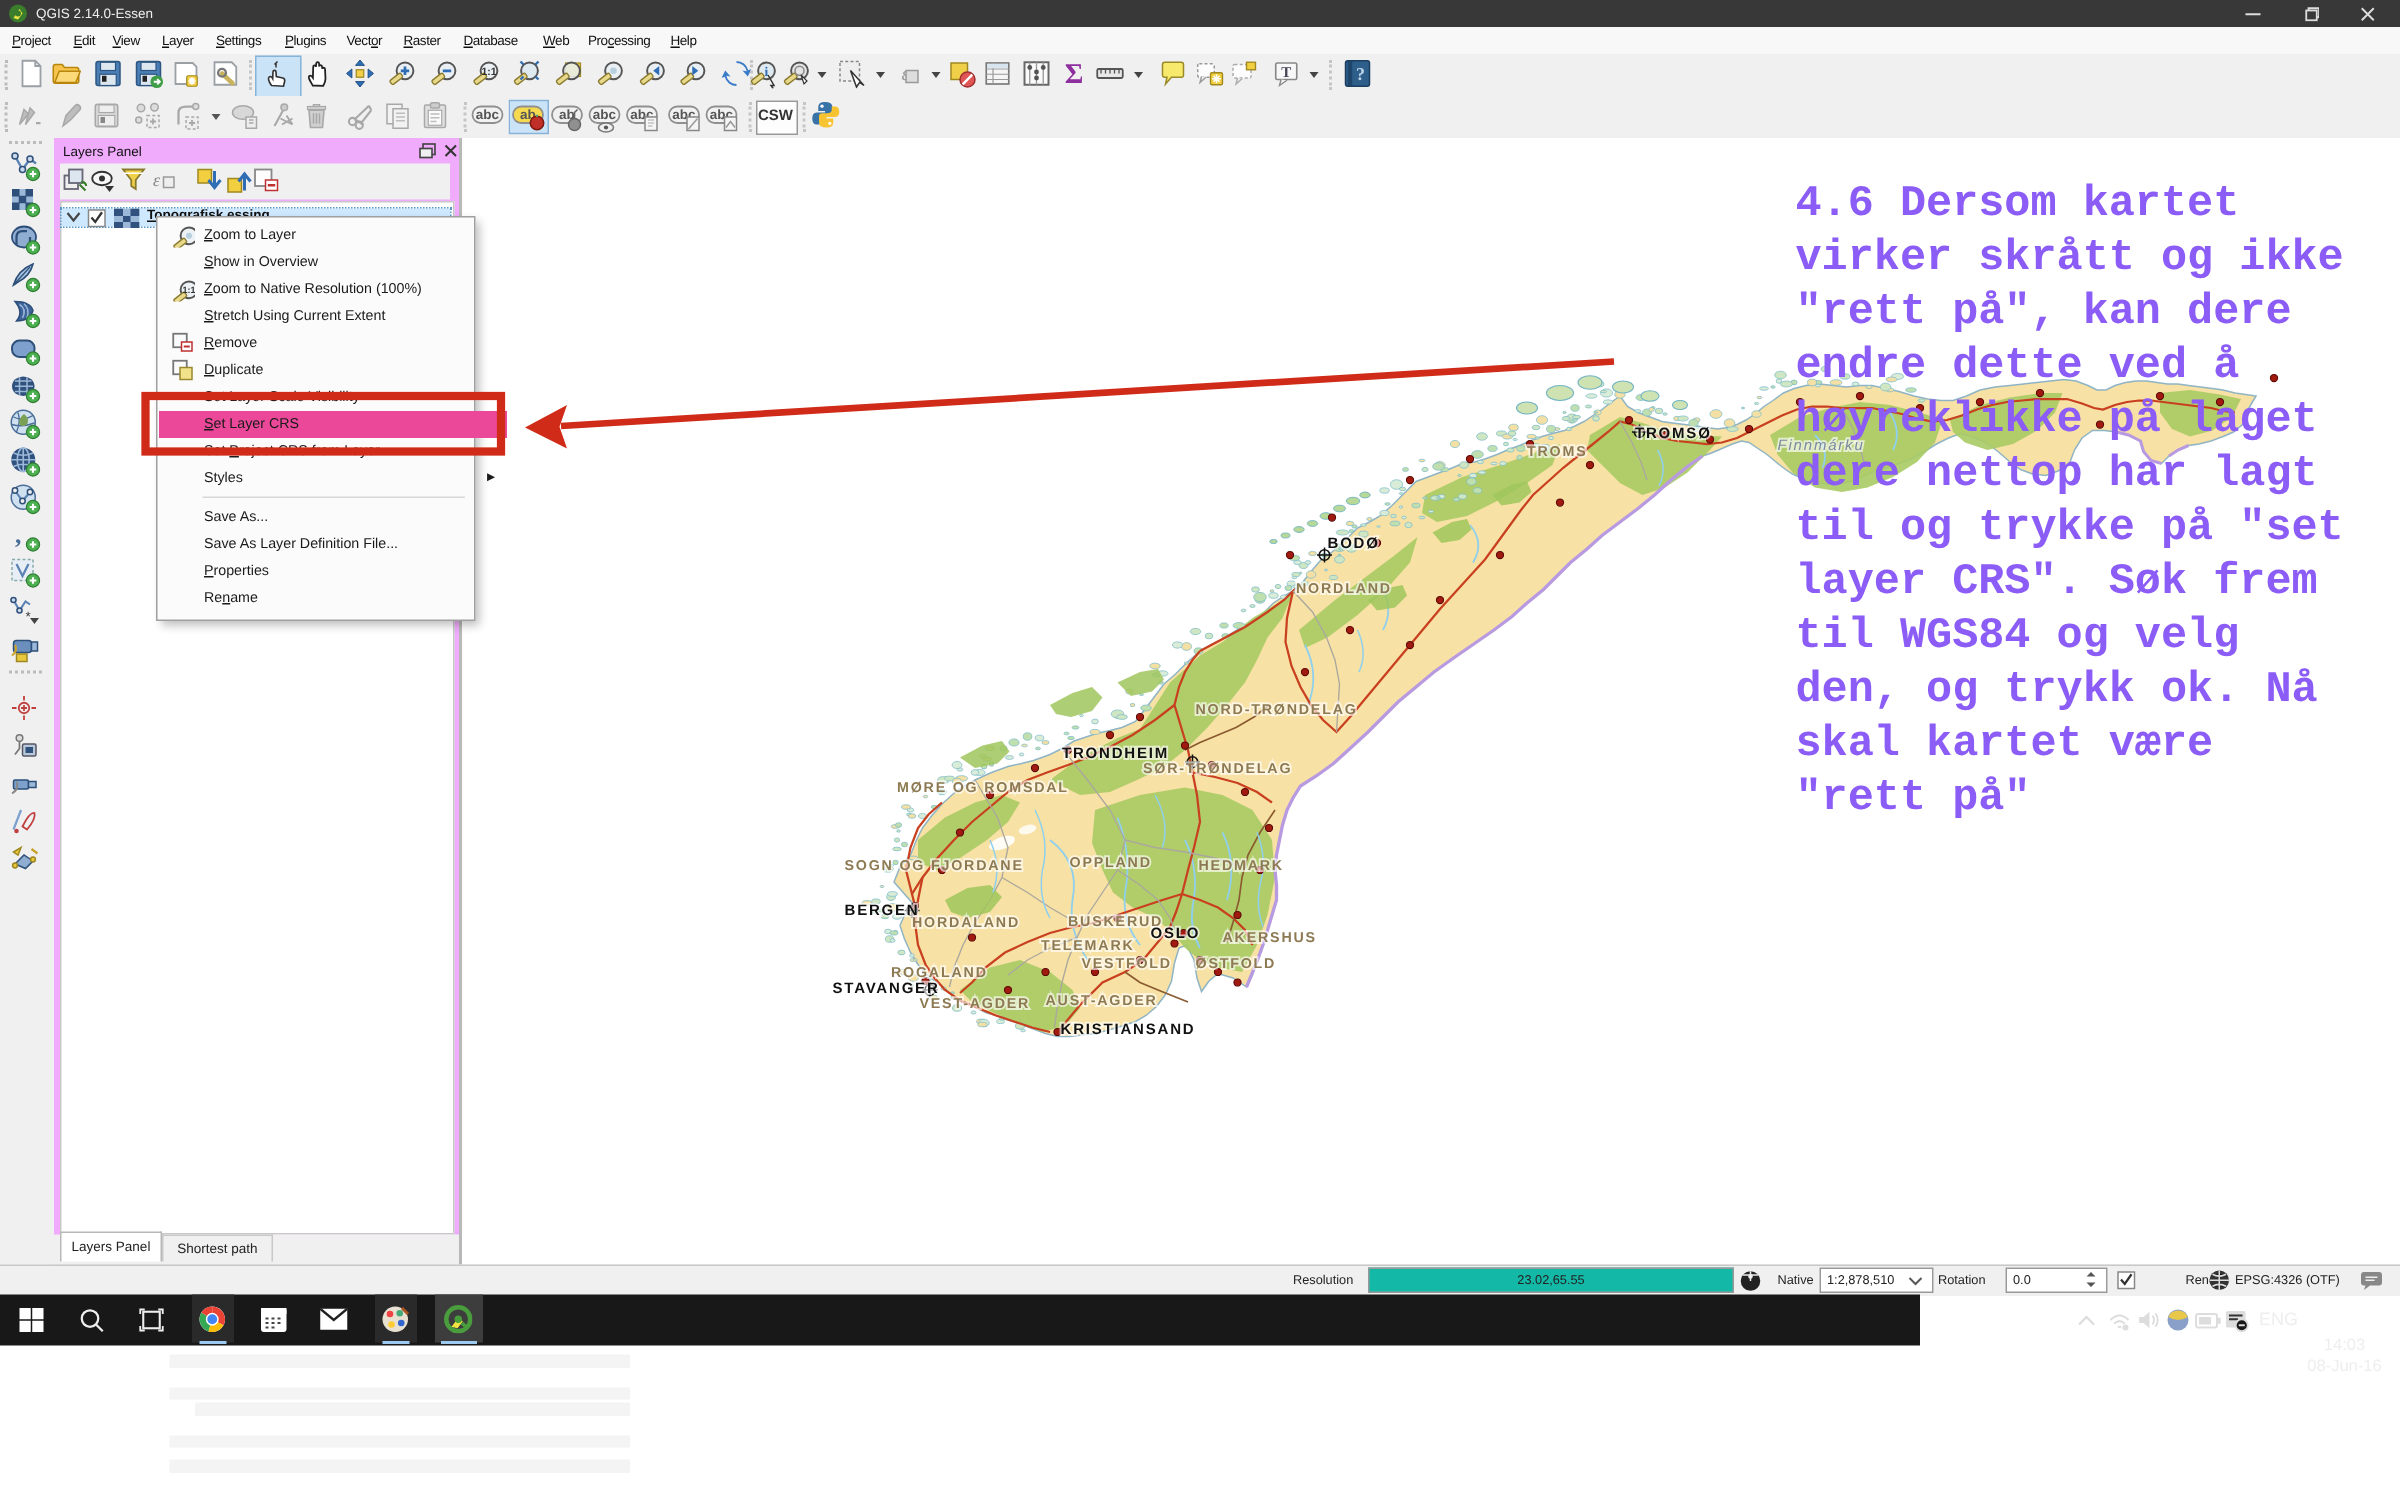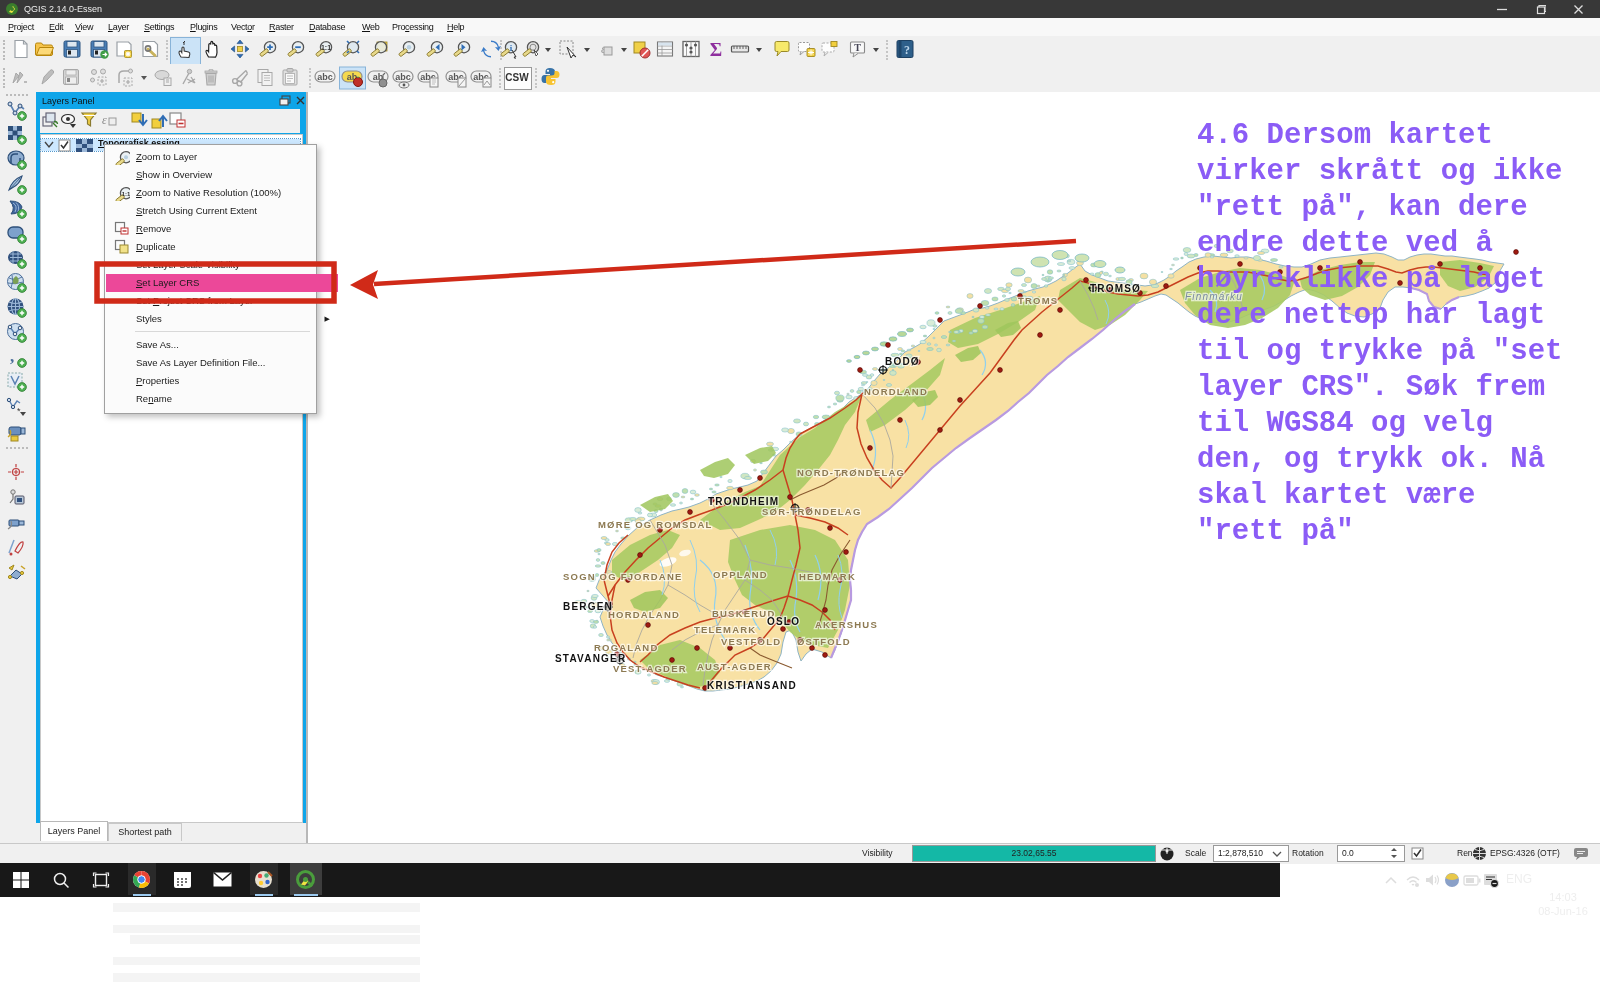--- a/index.html
+++ b/index.html
@@ -3,21 +3,21 @@
 
 html,body{margin:0;padding:0;}
 body{width:1600px;height:990px;background:#fff;font-family:"Liberation Sans",sans-serif;position:relative;overflow:hidden;}
 .abs{position:absolute;}
 .titlebar{left:0;top:0;width:1600px;height:18px;background:#383838;color:#eee;}
 .menubar{left:0;top:18px;width:1600px;height:18px;background:#f8f8f8;font-size:9px;letter-spacing:-0.3px;color:#111;}
 .menubar span{position:absolute;top:4px;}
 .tb{left:0;top:36px;width:1600px;height:28px;background:#f0f0f0;}
 .tb2{top:64px;border-bottom:1px solid #d7d7d7;}
 .leftbar{left:0;top:92px;width:36px;height:751px;background:#f0f0f0;border-right:1px solid #dcdcdc;}
-.lpanel{left:36px;top:92px;width:270px;height:751px;background:#0ea5e9;border-right:2px solid #b8b8b8;}
+.lpanel{left:36px;top:92px;width:270px;height:751px;background:#f0abfc;border-right:2px solid #b8b8b8;}
 .canvas{left:308px;top:92px;width:1292px;height:751px;background:#fff;}
 .statusbar{left:0;top:843px;width:1600px;height:20px;background:#f0f0f0;border-top:1px solid #c8c8c8;font-size:8.5px;color:#222;}
 .taskbar{left:0;top:863px;width:1280px;height:34px;background:#181818;}
 .menu{left:104px;top:144px;width:211px;height:268px;background:#fbfbfb;border:1px solid #a0a0a0;box-shadow:3px 3px 6px rgba(0,0,0,0.25);font-size:9.5px;color:#1a1a1a;}
 .mi{position:absolute;left:1px;width:208px;height:18px;line-height:18px;padding-left:24px;}
 .mi .t{position:absolute;left:30px;top:0;white-space:nowrap;}
 .sep{position:absolute;left:30px;right:6px;top:8px;border-top:1px solid #d8d8d8;}
 u{text-decoration-thickness:1px;}
 .ghost{position:absolute;background:#f4f4f4;}
 </style></head><body>
@@ -1038,28 +1038,28 @@
 </div>
 <svg class="abs" style="left:0;top:0;pointer-events:none" width="1600" height="863" viewBox="0 0 1600 863">
 <rect x="97" y="264" width="237" height="37" fill="none" stroke="#d02a18" stroke-width="5.5"></rect>
 <path d="M374 284 L1076 241" stroke="#d02a18" stroke-width="4.5"></path>
 <path d="M350 285 L378 270 L373 284.5 L378 299 Z" fill="#d02a18"></path>
 </svg>
 <div class="abs" style="left:1197px;top:118px;font-family:'Liberation Mono',monospace;font-weight:bold;font-size:29px;line-height:36px;color:#8b5cf6;">
 4.6 Dersom kartet<br>virker skrått og ikke<br>"rett på", kan dere<br>endre dette ved å<br>høyreklikke på laget<br>dere nettop har lagt<br>til og trykke på "set<br>layer CRS". Søk frem<br>til WGS84 og velg<br>den, og trykk ok. Nå<br>skal kartet være<br>"rett på"
 </div>
 <div class="abs statusbar">
-<div style="position:absolute;left:862px;top:4px;">Visibility</div>
+<div style="position:absolute;left:862px;top:4px;">Resolution</div>
 <div style="position:absolute;left:912px;top:1px;width:242px;height:15px;background:#14b8a6;border:1px solid #999;text-align:center;line-height:15px;">23.02,65.55</div>
 <svg style="position:absolute;left:1159px;top:2px;" width="16" height="16" viewBox="0 0 16 16">
       <circle cx="8" cy="8" r="6.5" fill="#222"></circle>
       <path d="M8 1.5 L8 8 M3 4 L13 4" stroke="#eee" stroke-width="1"></path>
       <circle cx="8" cy="5" r="1.5" fill="#eee"></circle>
     </svg>
-<div style="position:absolute;left:1185px;top:4px;">Scale</div>
+<div style="position:absolute;left:1185px;top:4px;">Native</div>
 <div style="position:absolute;left:1213px;top:1px;width:70px;height:15px;background:#fff;border:1px solid #999;line-height:15px;padding-left:4px;">1:2,878,510</div>
 <svg style="position:absolute;left:1272px;top:7px;" width="10" height="7" viewBox="0 0 10 7">
       <path d="M1 1 L5 5 L9 1" fill="none" stroke="#555" stroke-width="1.3"></path>
     </svg>
 <div style="position:absolute;left:1292px;top:4px;">Rotation</div>
 <div style="position:absolute;left:1337px;top:1px;width:62px;height:15px;background:#fff;border:1px solid #999;line-height:15px;padding-left:4px;">0.0</div>
 <svg style="position:absolute;left:1389px;top:2px;" width="10" height="14" viewBox="0 0 10 14">
       <path d="M2 5 L5 2 L8 5 Z M2 9 L8 9 L5 12 Z" fill="#555"></path>
     </svg>
 <svg style="position:absolute;left:1411px;top:3px;" width="13" height="13" viewBox="0 0 13 13">

